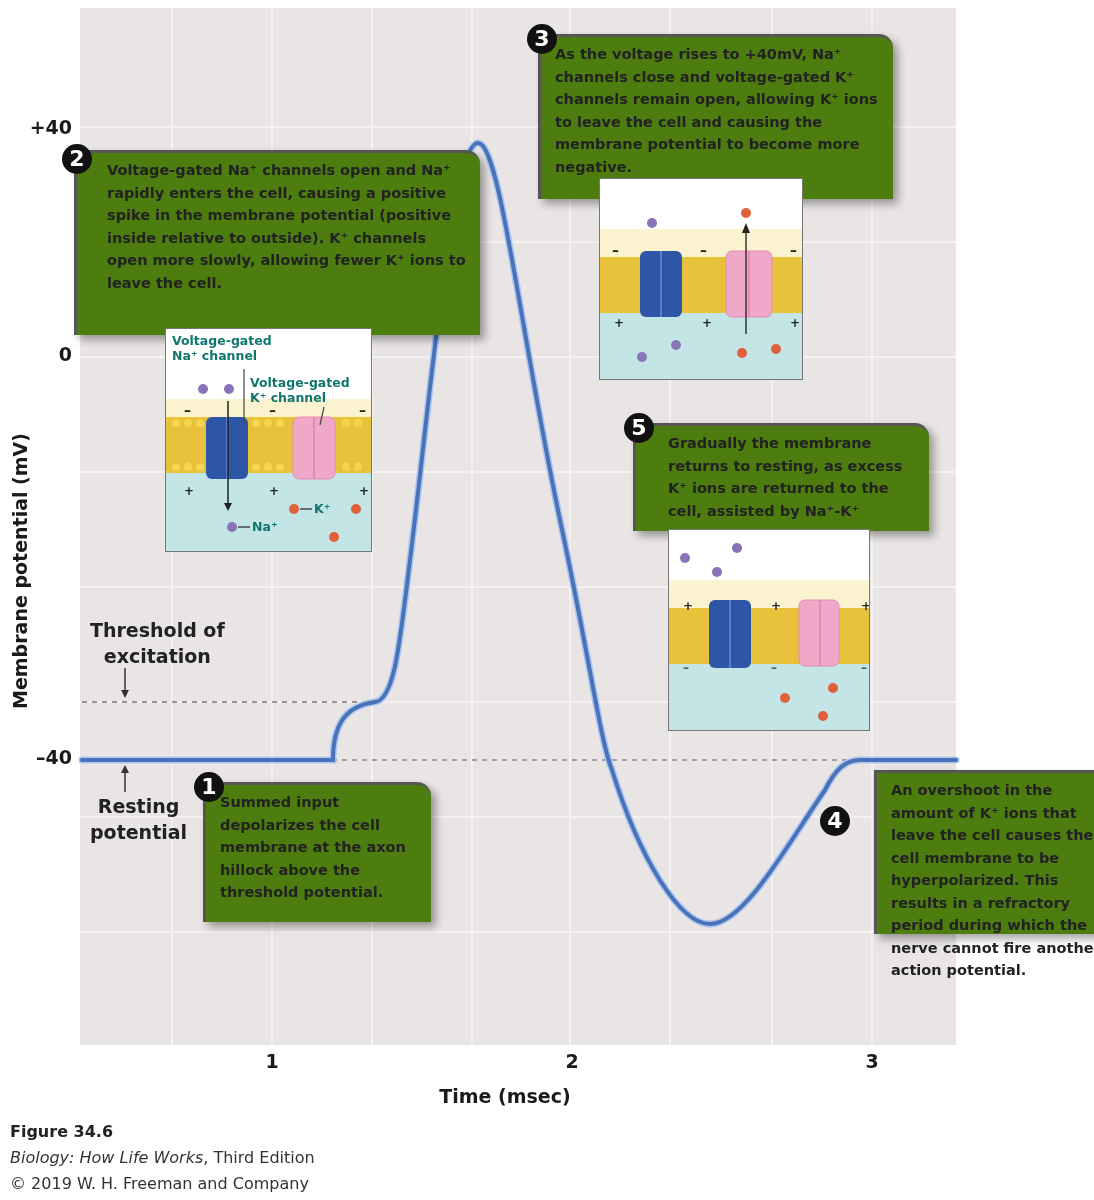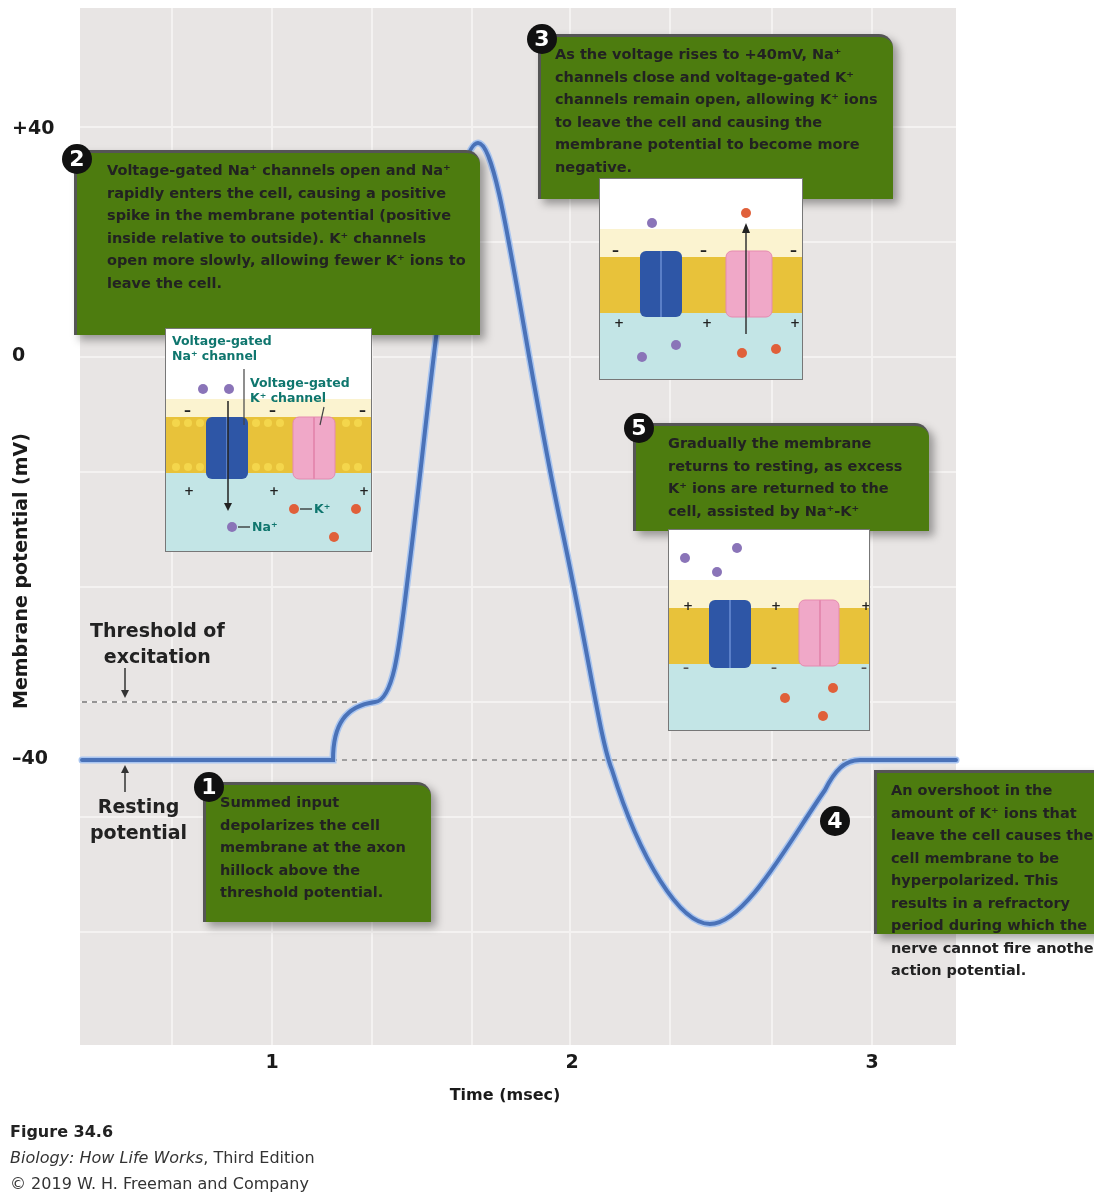--- a/index.html
+++ b/index.html
@@ -3,25 +3,25 @@
 <meta charset="utf-8">
 <style>
   html, body { margin: 0; padding: 0; background: #ffffff; }
   body { width: 1094px; height: 1200px; position: relative; overflow: hidden;
          font-family: "DejaVu Sans", "Liberation Sans", sans-serif; color: #1a1a1a; }
   .abs { position: absolute; }
 
   #plot-area { left: 80px; top: 8px; width: 876px; height: 1037px; background: #e8e5e4; }
   #plot-svg { left: 0; top: 0; width: 1094px; height: 1200px; }
 
-  .ytick { font-weight: bold; font-size: 19px; text-align: left; width: 60px; }
+  .ytick { font-weight: bold; font-size: 19px; text-align: right; width: 60px; }
   .xtick { font-weight: bold; font-size: 19px; width: 40px; text-align: center; }
   #y-axis-title { left: -150px; top: 560px; width: 340px; transform: rotate(-90deg);
                   font-weight: bold; font-size: 19px; text-align: center; }
-  #x-axis-title { left: 400px; top: 1085px; width: 210px; font-weight: bold; font-size: 16px; text-align: center; }
+  #x-axis-title { left: 400px; top: 1085px; width: 210px; font-weight: bold; font-size: 19px; text-align: center; }
 
   .side-label { font-weight: bold; font-size: 19px; line-height: 26px; color: #222; text-align: center; }
 
   .callout { background: #4d7c0f; border-left: 3px solid #555; border-top: 3px solid #555;
              border-top-right-radius: 14px; box-shadow: 5px 5px 8px rgba(0,0,0,0.35);
              font-weight: bold; font-size: 14.5px; line-height: 22.5px; color: #222;
              padding: 6px 10px 8px 12px; box-sizing: border-box; }
   .callout .txt { display: block; }
   .badge { width: 30px; height: 30px; border-radius: 50%; background: #111; color: #fff;
            font-weight: bold; font-size: 22px; line-height: 30px; text-align: center; }

